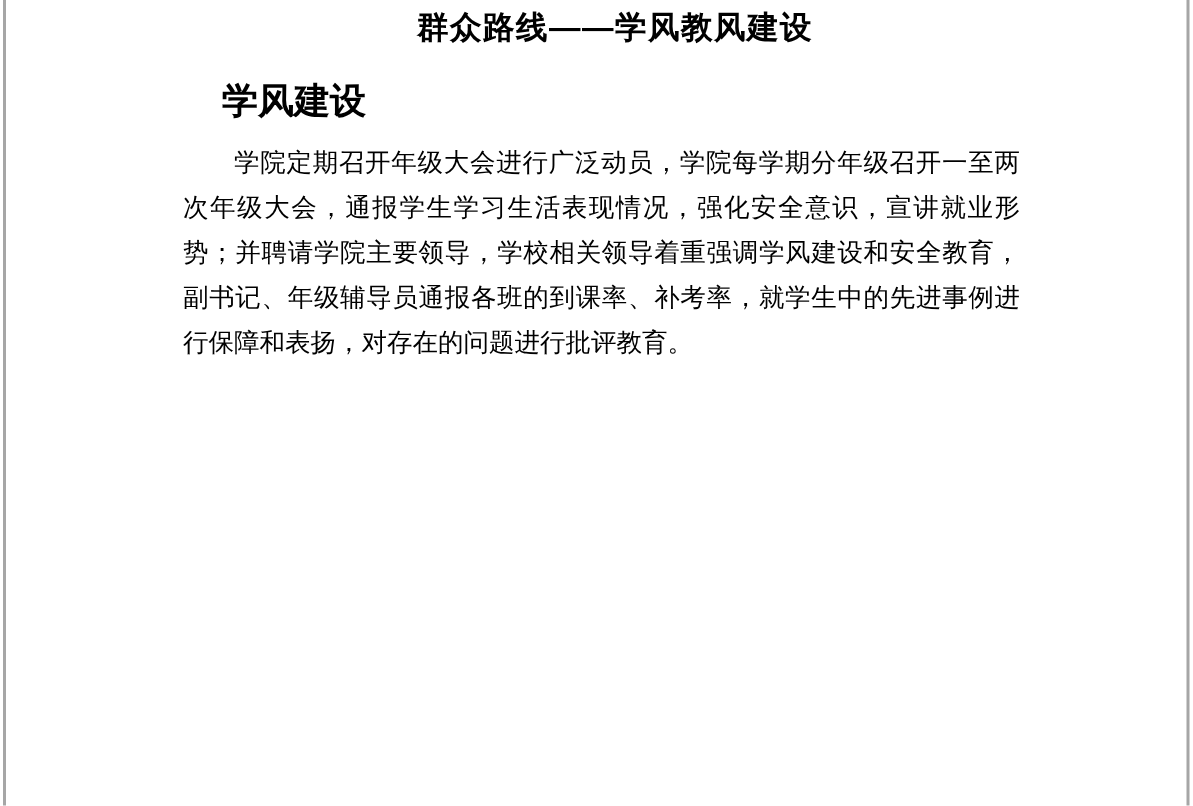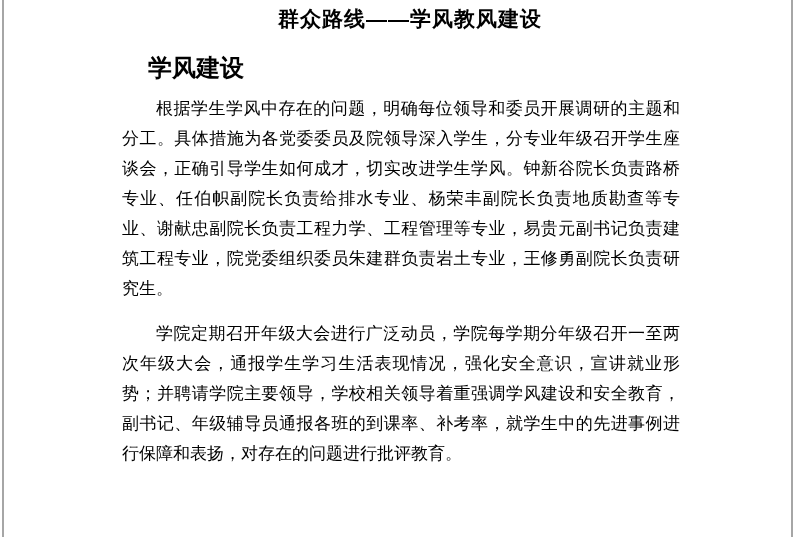--- a/index.html
+++ b/index.html
@@ -69,17 +69,16 @@
 <div class="page-border left"></div>
 <div class="page-border right"></div>
 
 <div class="page">
 
   <h1 class="doc-title">群众路线——学风教风建设</h1>
 
   <h2 class="section-heading">学风建设</h2>
 
   <div class="doc-body">
-    <p>根据学生学风中存在的问题，明确每位领导和委员开展调研的主题和分工。具体措施为各党委委员及院领导深入学生，分专业年级召开学生座谈会，正确引导学生如何成才，切实改进学生学风。钟新谷院长负责路桥专业、任伯帜副院长负责给排水专业、杨荣丰副院长负责地质勘查等专业、谢献忠副院长负责工程力学、工程管理等专业，易贵元副书记负责建筑工程专业，院党委组织委员朱建群负责岩土专业，王修勇副院长负责研究生。</p>
     <p>学院定期召开年级大会进行广泛动员，学院每学期分年级召开一至两次年级大会，通报学生学习生活表现情况，强化安全意识，宣讲就业形势；并聘请学院主要领导，学校相关领导着重强调学风建设和安全教育，副书记、年级辅导员通报各班的到课率、补考率，就学生中的先进事例进行保障和表扬，对存在的问题进行批评教育。</p>
   </div>
 
 </div>
 
 </body></html>

